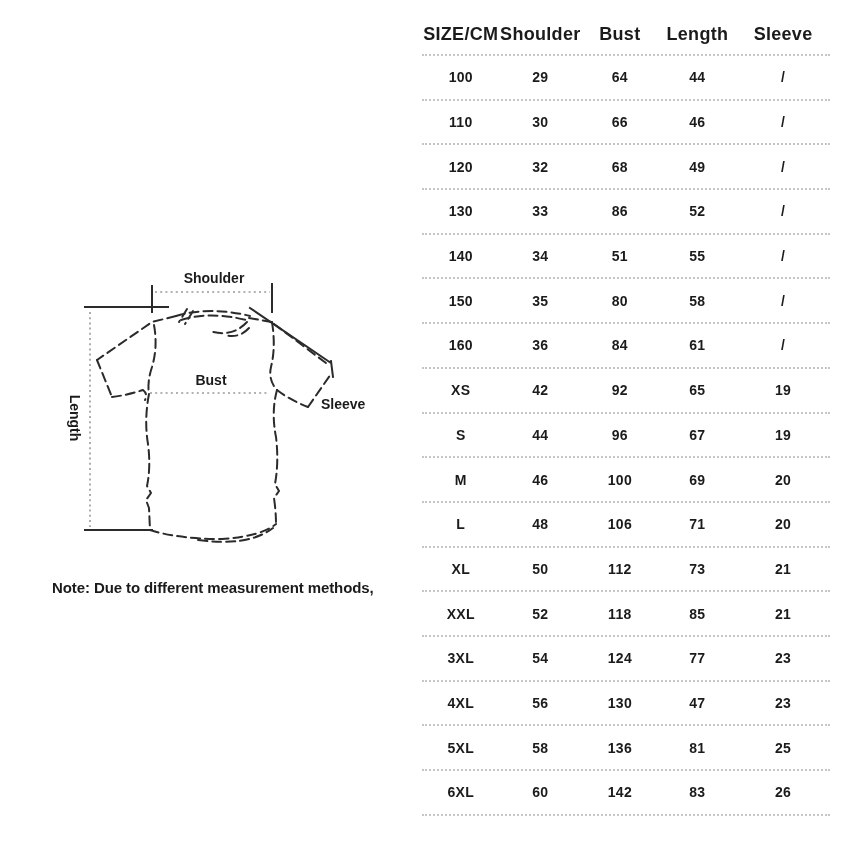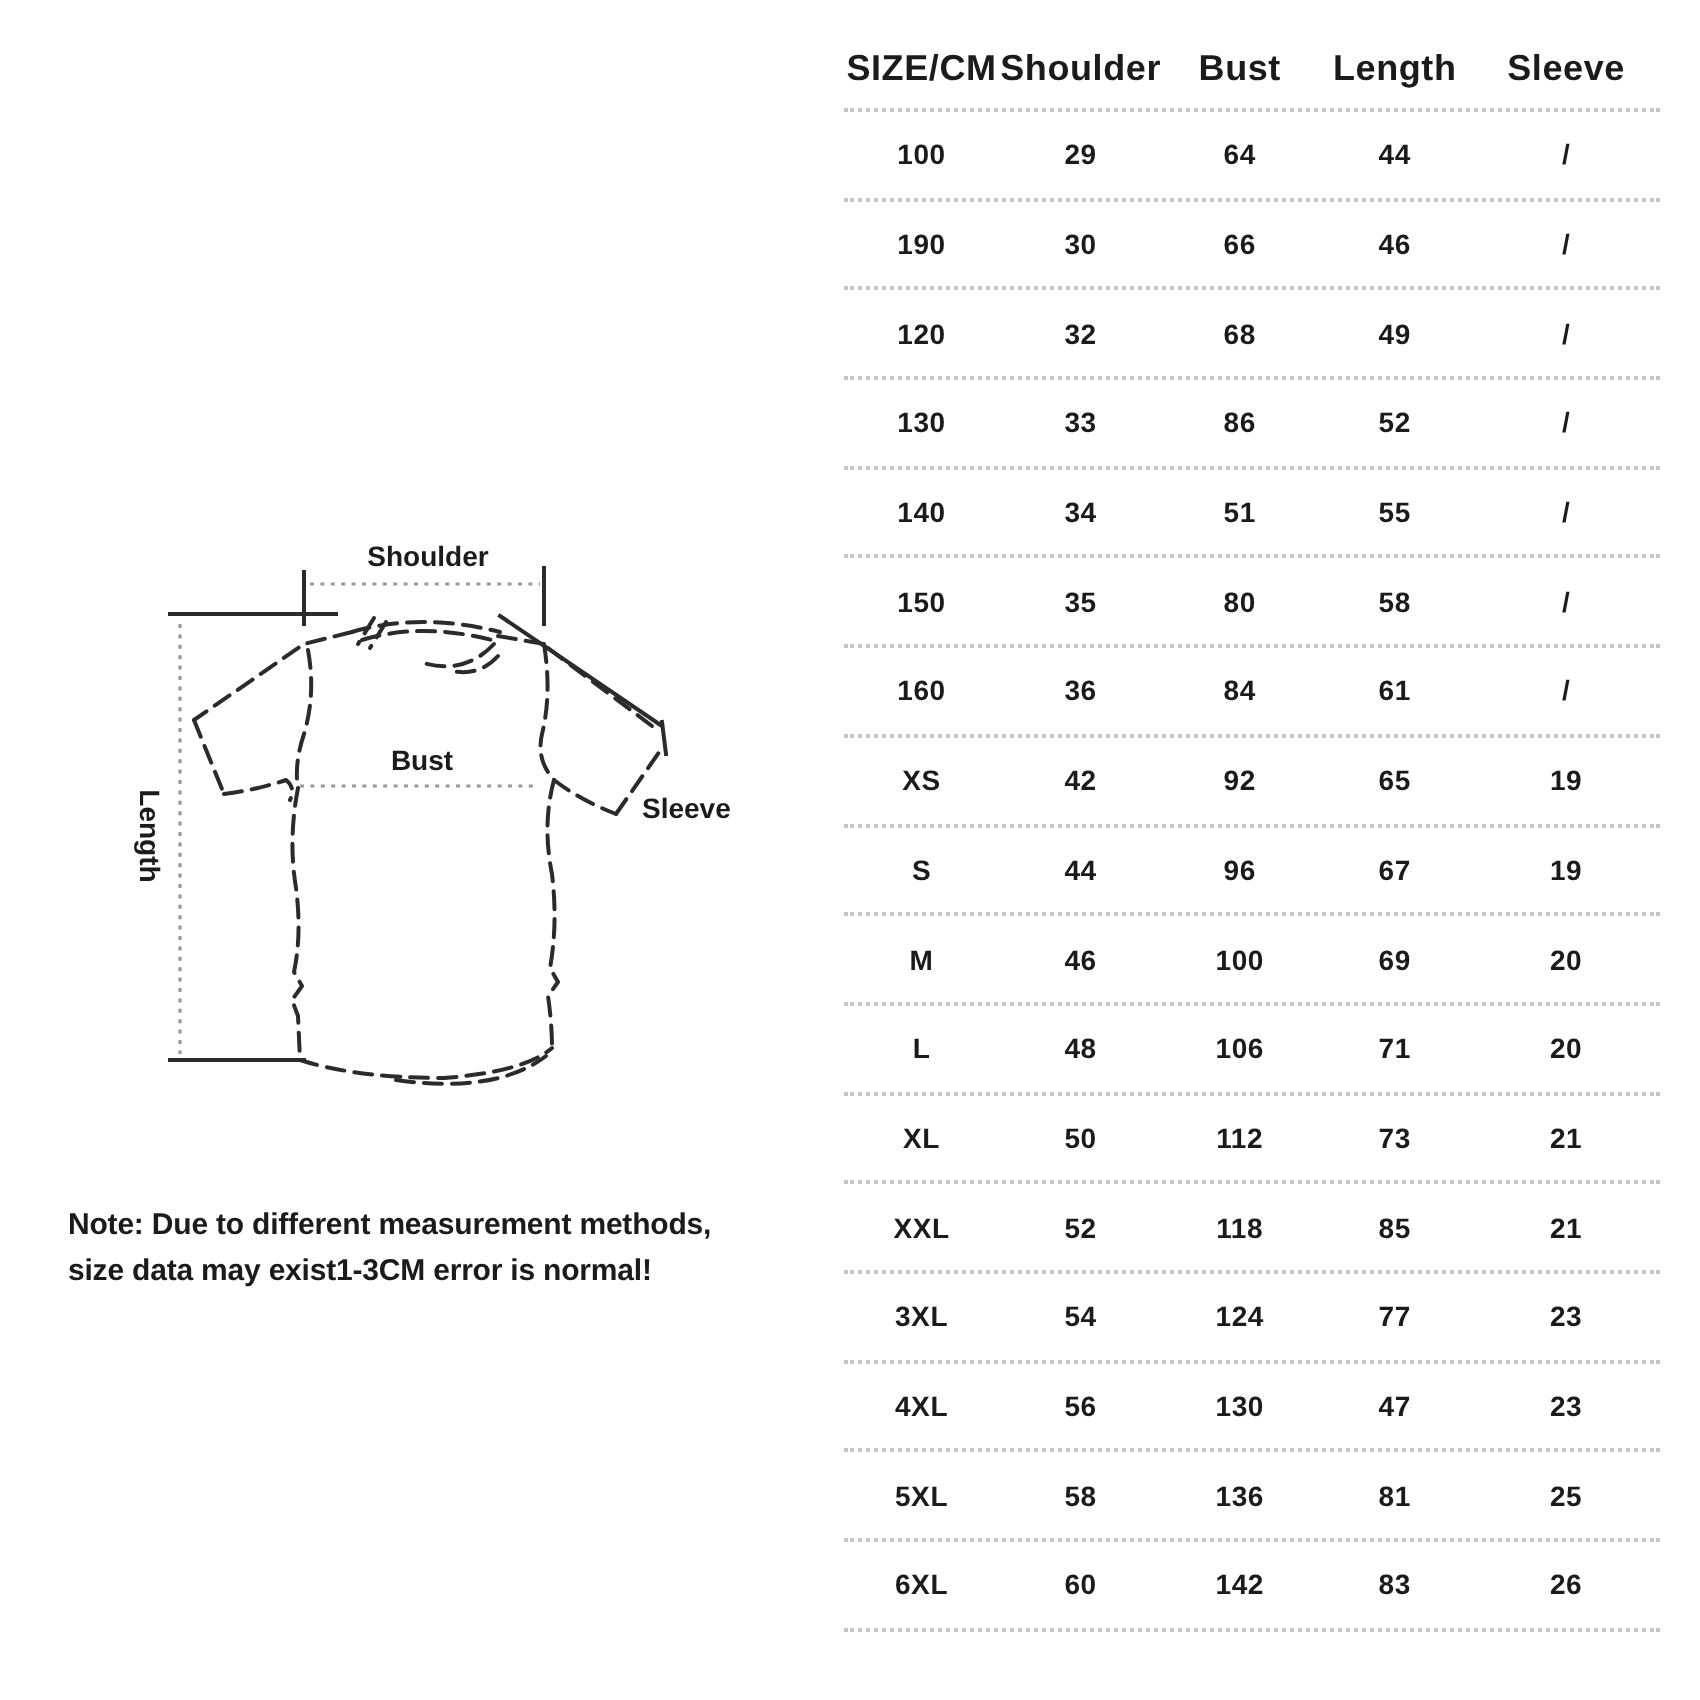--- a/index.html
+++ b/index.html
@@ -21,22 +21,22 @@
   .cell{text-align:center;white-space:nowrap;}
 
   
   svg.diagram{position:absolute;left:50px;top:262px;overflow:visible;}
   svg.diagram text{
     font-family:"Liberation Sans",sans-serif;font-size:14px;font-weight:bold;fill:#1b1b1b;
   }
 
   
   .note{
-    position:absolute;left:34px;top:576px;width:360px;
-    font-size:15px;font-weight:600;line-height:23px;letter-spacing:-0.1px;margin-top:25px;
+    position:absolute;left:52px;top:576px;width:360px;
+    font-size:15px;font-weight:600;line-height:23px;letter-spacing:-0.1px;
   }
 </style>
 </head>
 <body>
 
 <div class="canvas">
 
   <svg class="diagram" width="330" height="290" viewBox="0 0 330 290" xmlns="http://www.w3.org/2000/svg">
 
     <g stroke="#999999" stroke-width="1.6" stroke-dasharray="2 3.2" fill="none">
@@ -80,41 +80,40 @@
     </g>
 
     <text x="164" y="21" text-anchor="middle">Shoulder</text>
     <text x="161" y="123" text-anchor="middle">Bust</text>
     <text x="271" y="147" text-anchor="start">Sleeve</text>
     <text x="20" y="156" text-anchor="middle" transform="rotate(90 20 156)">Length</text>
   </svg>
 
   <div class="note">
     <div>Note: Due to different measurement methods,</div>
-    <div>size data may exist1-3CM error is normal!</div>
   </div>
 
   <div class="size-table">
     <div class="trow head" id="thead">
         <div class="cell">SIZE/CM</div>
         <div class="cell">Shoulder</div>
         <div class="cell">Bust</div>
         <div class="cell">Length</div>
         <div class="cell">Sleeve</div>
       </div>
     <div id="tbody">
         <div class="trow">
           <div class="cell">100</div>
           <div class="cell">29</div>
           <div class="cell">64</div>
           <div class="cell">44</div>
           <div class="cell">/</div>
         </div>
         <div class="trow">
-          <div class="cell">190</div>
+          <div class="cell">110</div>
           <div class="cell">30</div>
           <div class="cell">66</div>
           <div class="cell">46</div>
           <div class="cell">/</div>
         </div>
         <div class="trow">
           <div class="cell">120</div>
           <div class="cell">32</div>
           <div class="cell">68</div>
           <div class="cell">49</div>

